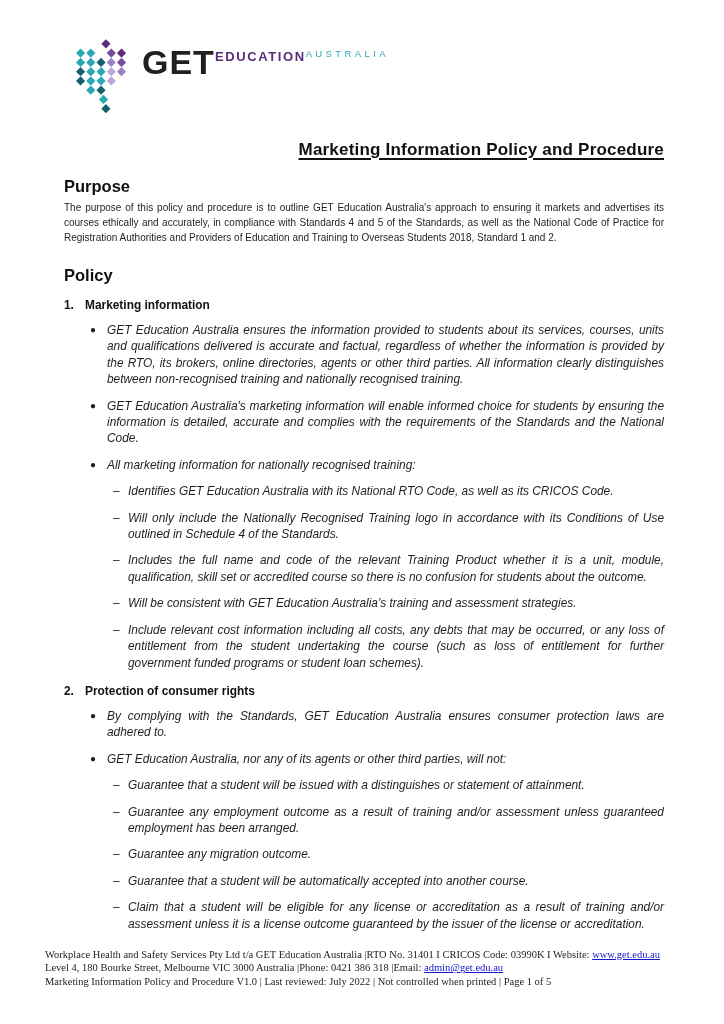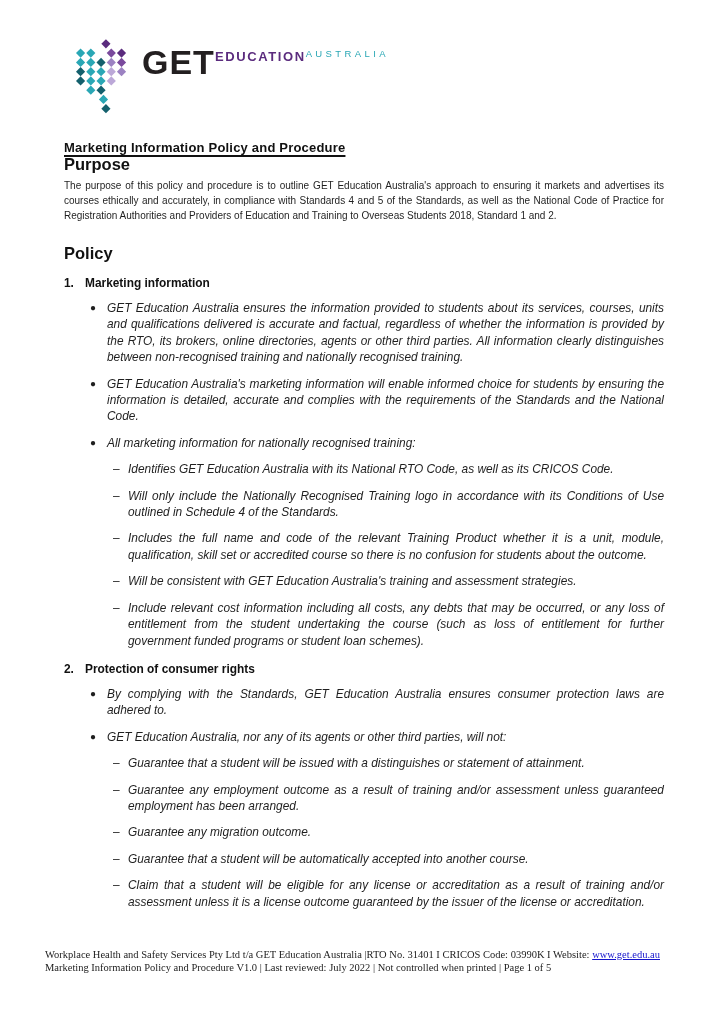--- a/index.html
+++ b/index.html
@@ -19,35 +19,35 @@
   .logo-text { display:flex; flex-direction:row; margin-top:8px; }
   .logo-get { font-size:34px; font-weight:800; letter-spacing:1px; line-height:0.95; }
   .logo-edu { font-size:13px; font-weight:700; letter-spacing:1.6px; margin-top:3px;text-align:right; }
   .logo-aus { font-size:9.5px; font-weight:400; letter-spacing:3.4px; margin-top:2px; }
 
   
   .content { padding:0 60px 0 64px; }
 
   h1.doc-title {
     margin-top:24px;
-    text-align:left;
-    font-size:13px;
+    text-align:right;
+    font-size:17px;
     font-weight:700;
     color:#111;
     text-decoration:underline;
     text-decoration-thickness:1.5px;
     text-underline-offset:3px;
     letter-spacing:0.2px;
   }
   h2.h-section {
     font-size:16.5px;
     font-weight:700;
     color:#111;
   }
-  .h-purpose { }
+  .h-purpose { margin-top:17px; }
   .h-policy  { margin-top:21px; }
 
   p.body-par {
     margin-top:4px;
     font-size:10px;
     line-height:15px;
     text-align:justify;
   }
 
   .section-heading {
@@ -190,16 +190,17 @@
         </div>
         <div class="dash-item">
           <span class="marker">–</span>
           <span class="item-text">Claim that a student will be eligible for any license or accreditation as a result of training and/or assessment unless it is a license outcome guaranteed by the issuer of the license or accreditation.</span>
         </div>
       </div>
   </div>
 
   <div class="page-footer">
     <div class="fline"><span>Workplace Health and Safety Services Pty Ltd t/a GET Education Australia |RTO No. 31401 I CRICOS Code: 03990K I Website: </span><a class="flink">www.get.edu.au</a></div>
+    <div class="fline"><span>Level 4, 180 Bourke Street, Melbourne VIC 3000 Australia |Phone: 0421 386 318 |Email: </span><a class="flink">admin@get.edu.au</a></div>
     <div class="fline">Marketing Information Policy and Procedure V1.0 | Last reviewed: July 2022 | Not controlled when printed | Page 1 of 5</div>
   </div>
 
 </div>
 
 </body></html>

